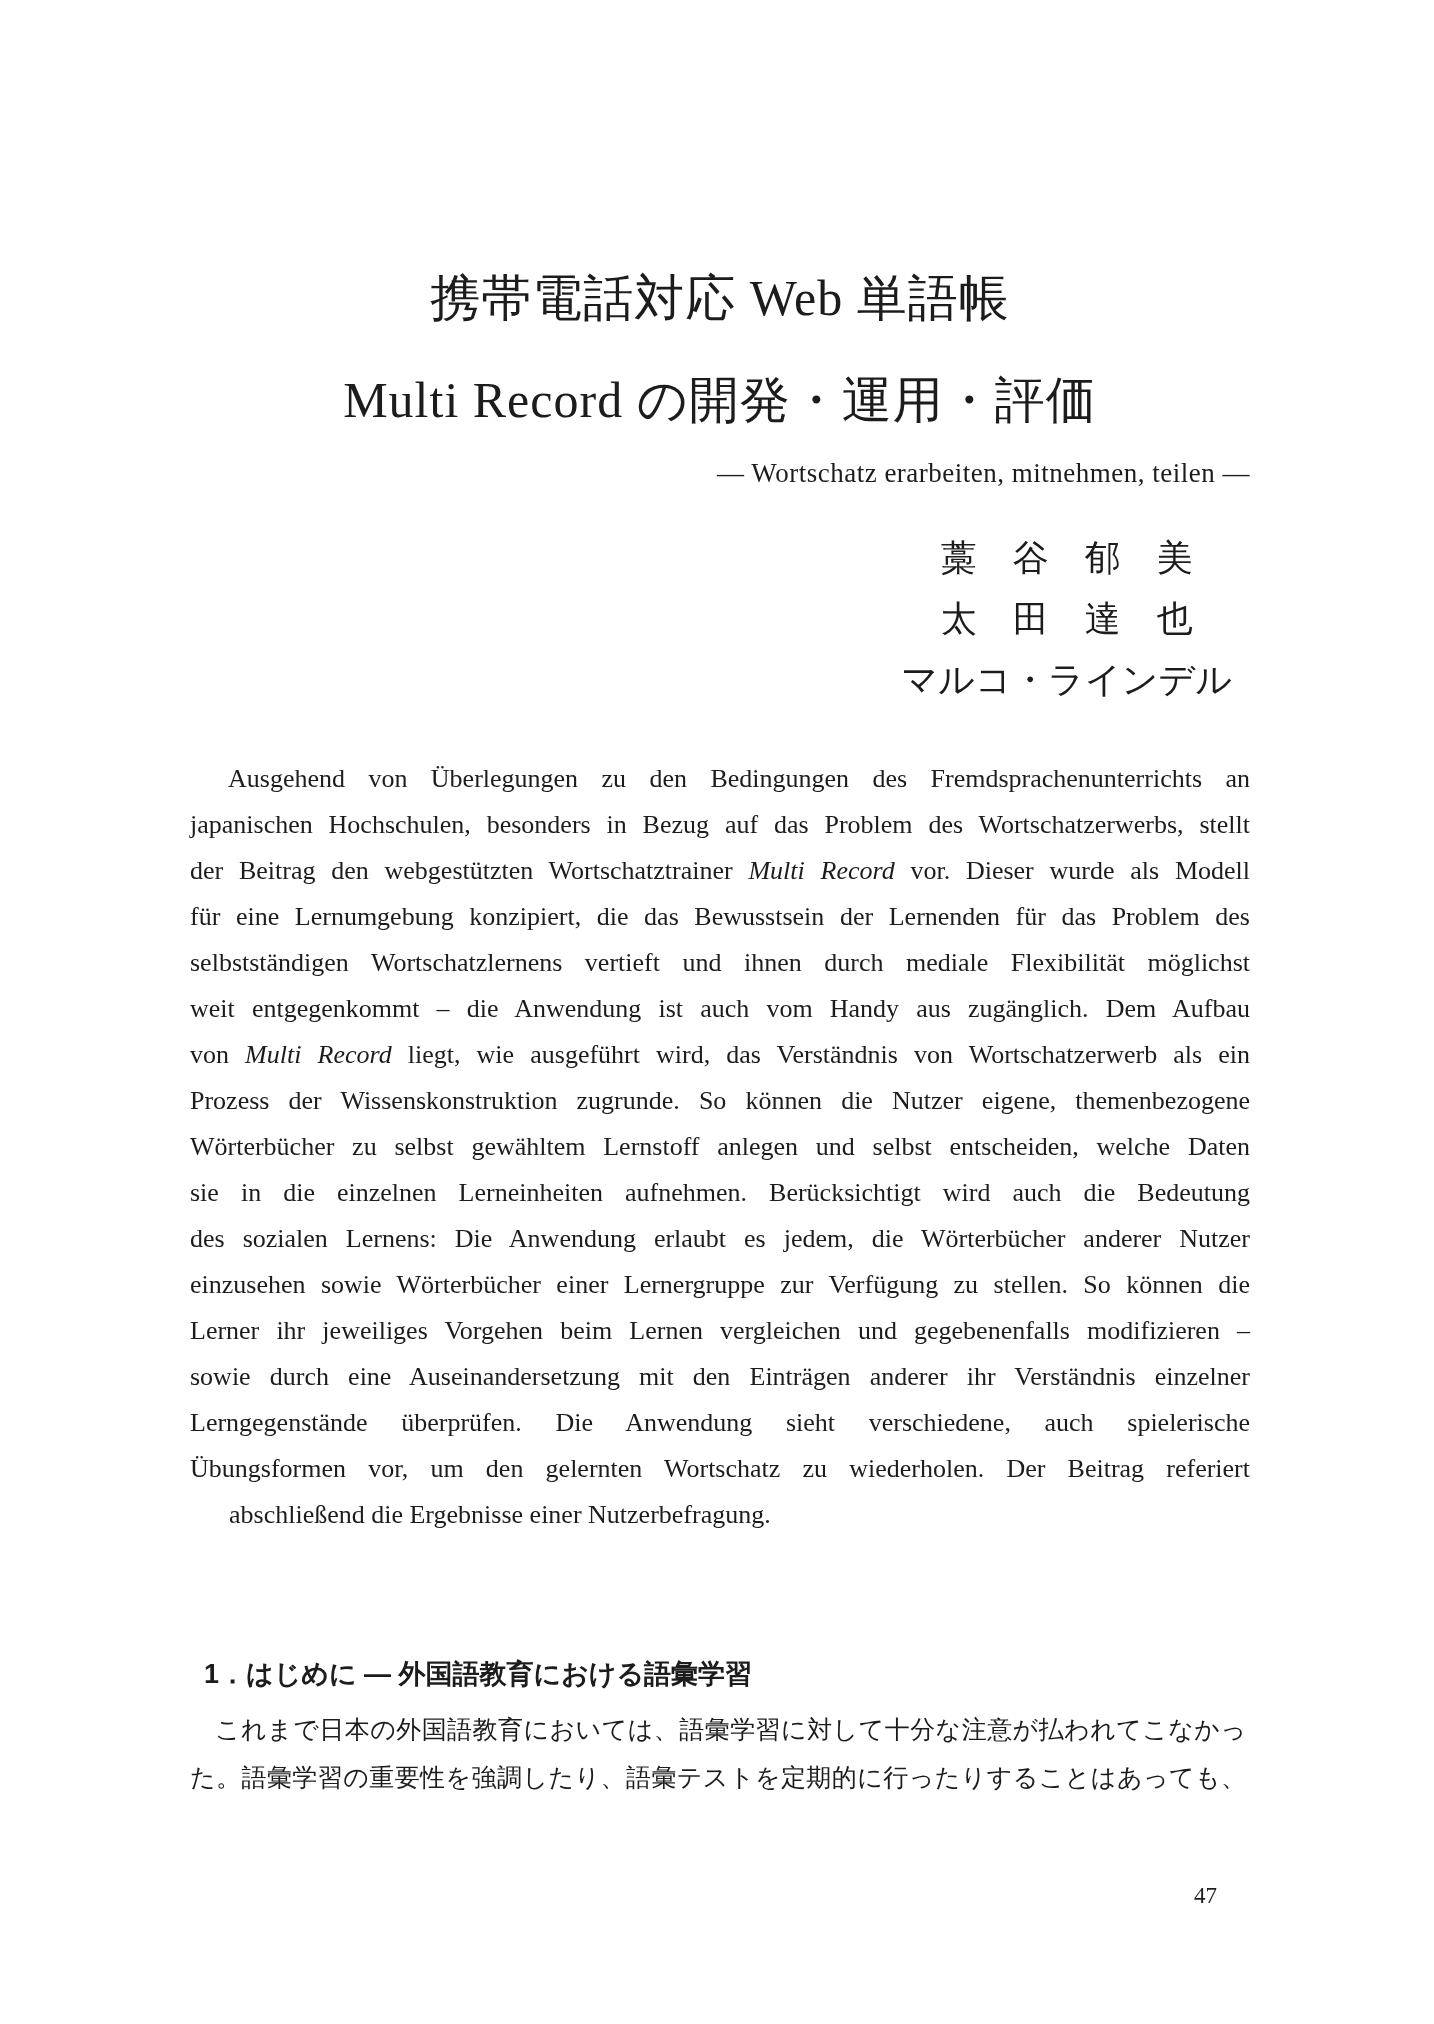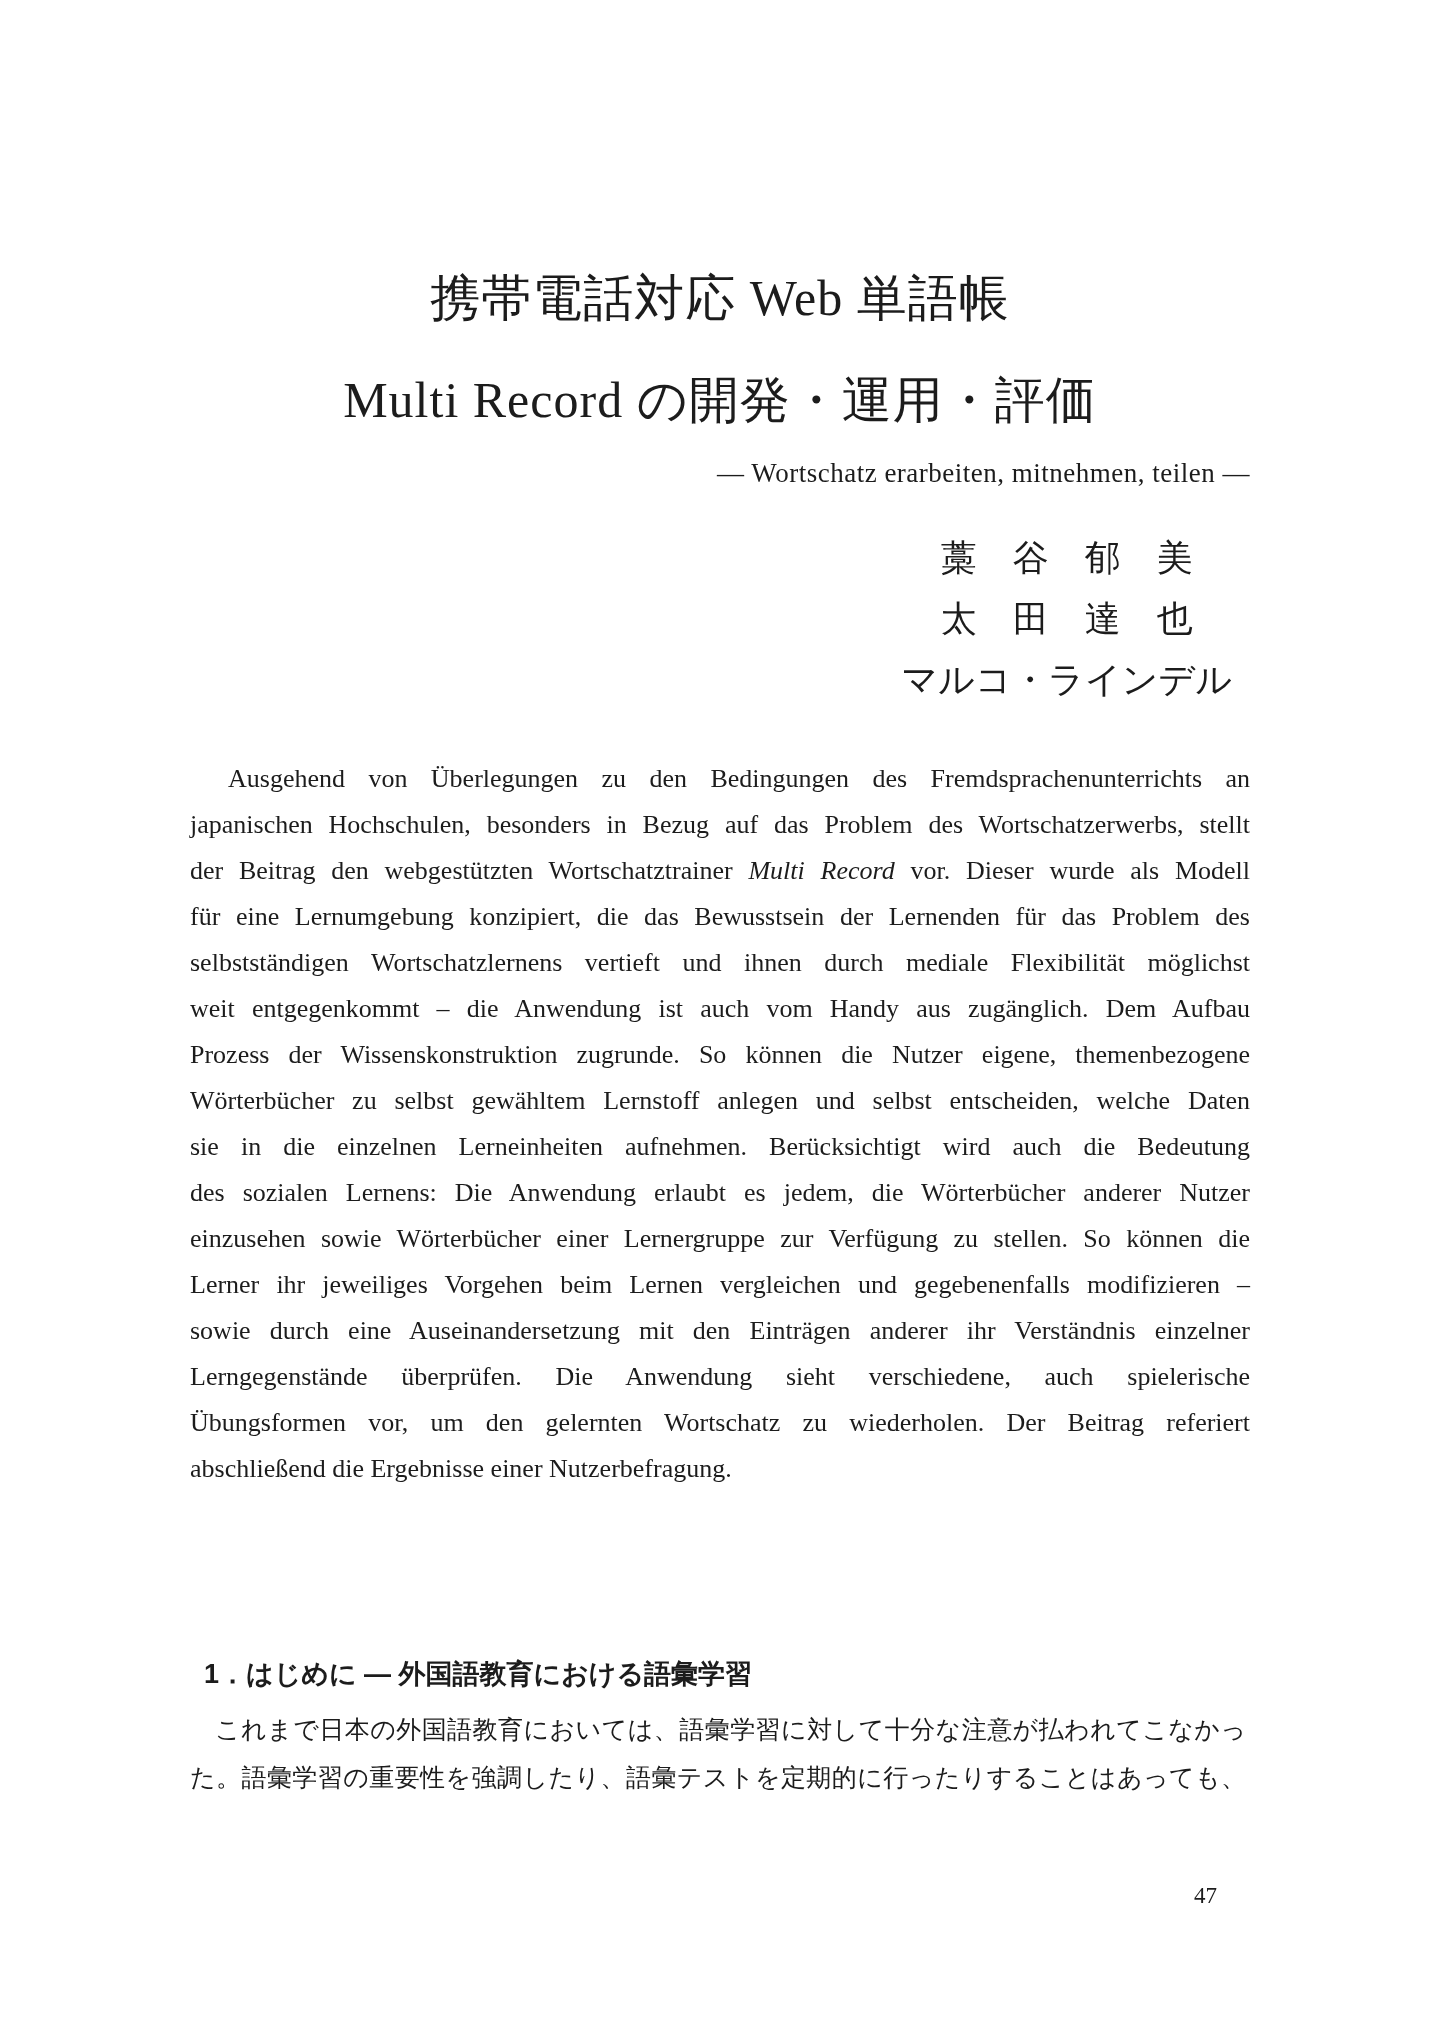--- a/index.html
+++ b/index.html
@@ -56,21 +56,21 @@
     width: 1060px;
     font-size: 26px;
     line-height: 46px;
   }
   .abs-line {
     text-align: justify;
     text-align-last: justify;
     white-space: normal;
   }
   .abs-line.first { text-indent: 38px; }
-  .abs-line.last { text-align-last: left; }
+  .abs-line.last { text-align-last: left; margin-left: 39px; }
   .abs-line i { font-style: italic; }
 
   
   .section {
     position: absolute;
     top: 1656px;
     left: 190px;
     width: 1056px;
   }
   .section-heading {
@@ -118,20 +118,21 @@
     <div class="author-line">マルコ・ラインデル</div>
   </div>
 
   <div class="abstract">
     <div class="abs-line first"><span>Ausgehend von Überlegungen zu den Bedingungen des Fremdsprachenunterrichts an</span><i></i><span></span></div>
     <div class="abs-line"><span>japanischen Hochschulen, besonders in Bezug auf das Problem des Wortschatzerwerbs, stellt</span><i></i><span></span></div>
     <div class="abs-line"><span>der Beitrag den webgestützten Wortschatztrainer </span><i>Multi Record</i><span> vor. Dieser wurde als Modell</span></div>
     <div class="abs-line"><span>für eine Lernumgebung konzipiert, die das Bewusstsein der Lernenden für das Problem des</span><i></i><span></span></div>
     <div class="abs-line"><span>selbstständigen Wortschatzlernens vertieft und ihnen durch mediale Flexibilität möglichst</span><i></i><span></span></div>
     <div class="abs-line"><span>weit entgegenkommt – die Anwendung ist auch vom Handy aus zugänglich. Dem Aufbau</span><i></i><span></span></div>
+    <div class="abs-line"><span>von </span><i>Multi Record</i><span> liegt, wie ausgeführt wird, das Verständnis von Wortschatzerwerb als ein</span></div>
     <div class="abs-line"><span>Prozess der Wissenskonstruktion zugrunde. So können die Nutzer eigene, themenbezogene</span><i></i><span></span></div>
     <div class="abs-line"><span>Wörterbücher zu selbst gewähltem Lernstoff anlegen und selbst entscheiden, welche Daten</span><i></i><span></span></div>
     <div class="abs-line"><span>sie in die einzelnen Lerneinheiten aufnehmen. Berücksichtigt wird auch die Bedeutung</span><i></i><span></span></div>
     <div class="abs-line"><span>des sozialen Lernens: Die Anwendung erlaubt es jedem, die Wörterbücher anderer Nutzer</span><i></i><span></span></div>
     <div class="abs-line"><span>einzusehen sowie Wörterbücher einer Lernergruppe zur Verfügung zu stellen. So können die</span><i></i><span></span></div>
     <div class="abs-line"><span>Lerner ihr jeweiliges Vorgehen beim Lernen vergleichen und gegebenenfalls modifizieren –</span><i></i><span></span></div>
     <div class="abs-line"><span>sowie durch eine Auseinandersetzung mit den Einträgen anderer ihr Verständnis einzelner</span><i></i><span></span></div>
     <div class="abs-line"><span>Lerngegenstände überprüfen. Die Anwendung sieht verschiedene, auch spielerische</span><i></i><span></span></div>
     <div class="abs-line"><span>Übungsformen vor, um den gelernten Wortschatz zu wiederholen. Der Beitrag referiert</span><i></i><span></span></div>
     <div class="abs-line last"><span>abschließend die Ergebnisse einer Nutzerbefragung.</span><i></i><span></span></div>

